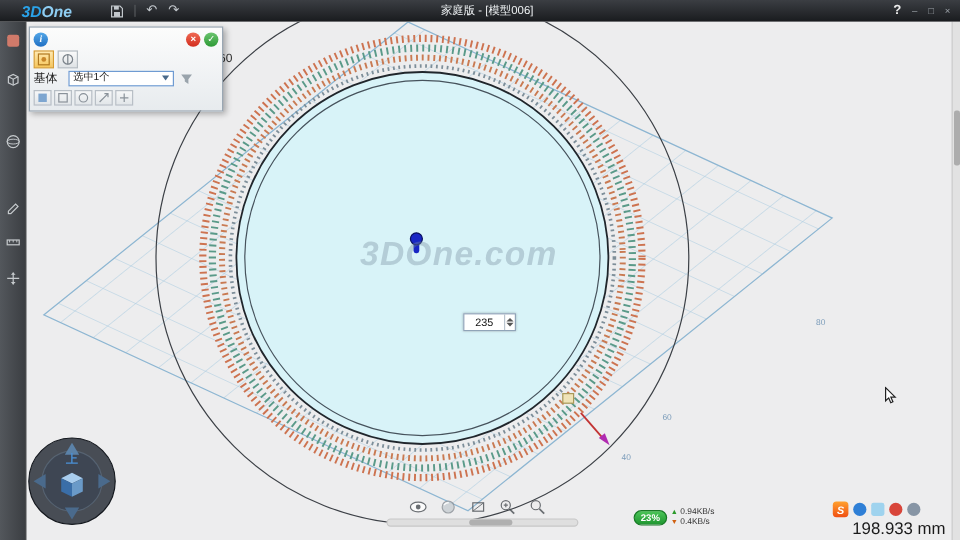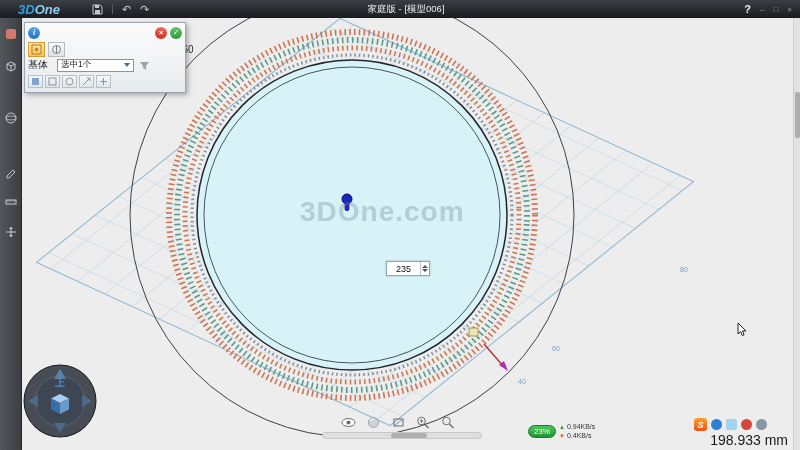--- a/index.html
+++ b/index.html
@@ -22,21 +22,21 @@
 
   
   .sidebar{position:absolute;left:0;top:18px;width:22px;height:432px;
     background:linear-gradient(90deg,#53575c,#3b3e42);border-right:1px solid #26282b;z-index:50}
   .side-icon{position:absolute;left:3px;width:16px;height:16px;display:flex;align-items:center;justify-content:center}
 
   
   .canvas{position:absolute;left:22px;top:18px;width:778px;height:432px;background:#ededee;overflow:hidden}
   .grid-svg,.model-svg{position:absolute;left:0;top:0}
   .angle-label{position:absolute;left:155px;top:26px;font-size:10px;color:#2b2b2b;z-index:5}
-  .watermark{position:absolute;left:278px;top:178px;font-weight:bold;font-size:28px;
+  .watermark{position:absolute;left:278px;top:178px;font-style:italic;font-weight:bold;font-size:28px;
     color:rgba(122,144,160,.38);letter-spacing:1px;z-index:4;pointer-events:none}
   .grid-label{position:absolute;font-size:7px;color:#7b9cba;z-index:3}
 
   
   .dim-box{position:absolute;left:364px;top:243px;width:44px;height:15px;background:#fff;border:1px solid #90a4b8;
     display:flex;align-items:stretch;box-shadow:0 0 2px rgba(0,0,0,.25);z-index:10}
   .dim-val{flex:1;font-size:9px;color:#111;display:flex;align-items:center;justify-content:center}
   .spinner{width:9px;border-left:1px solid #b9c4ce;display:flex;flex-direction:column;align-items:center;justify-content:center;gap:1px}
   .spinner i{display:block;width:0;height:0;border-left:3px solid transparent;border-right:3px solid transparent}
   .spinner .up{border-bottom:3px solid #555}
@@ -48,21 +48,21 @@
   .dlg-row{display:flex;align-items:center;height:16px;gap:3px}
   .circ{width:12px;height:12px;border-radius:50%;color:#fff;font-size:8px;line-height:12px;text-align:center;font-weight:bold;flex:0 0 auto}
   .circ.info{background:linear-gradient(#54a7e8,#1f6fc4);font-style:italic;font-family:"Liberation Serif",serif}
   .circ.cancel{background:linear-gradient(#f06a55,#d22d1e)}
   .circ.ok{background:linear-gradient(#6cc470,#2d9a35)}
   .flex1{flex:1}
   .tabbtn{width:17px;height:15px;border:1px solid #b5bcc2;background:linear-gradient(#fafafa,#dfe3e6);
     display:inline-flex;align-items:center;justify-content:center}
   .tabbtn.active{background:linear-gradient(#ffe9b0,#f6c65c);border-color:#d89c2e}
   .dlg-label{width:26px;font-size:10px;color:#222}
-  .combo{display:flex;align-items:center;width:77px;height:13px;background:#fff;border:1px solid #6f9bd2;
+  .combo{display:flex;align-items:center;width:88px;height:13px;background:#fff;border:1px solid #6f9bd2;
     font-size:8.5px;padding:0 3px;color:#222}
   .combo .caret{margin-left:auto;width:0;height:0;border-left:3px solid transparent;border-right:3px solid transparent;border-top:4px solid #4a6a8a}
   .tfield{display:flex;align-items:center;width:66px;height:13px;background:#fff;border:1px solid #6f9bd2;
     font-size:8.5px;padding:0 3px;color:#222}
   .mini-ic{width:14px;height:13px;display:inline-flex;align-items:center;justify-content:center}
   .dlg-foot{gap:2px;margin-top:1px;height:15px}
   .footbtn{width:15px;height:13px;border:1px solid #b8bfc6;background:linear-gradient(#f6f7f8,#e2e6e9);
     display:inline-flex;align-items:center;justify-content:center}
 
   
@@ -73,21 +73,21 @@
   .view-toolbar{position:absolute;left:318px;top:398px;display:flex;gap:9px;align-items:center;z-index:15}
   .view-btn{width:16px;height:13px;display:flex;align-items:center;justify-content:center;opacity:.8}
   .hscroll{position:absolute;left:300px;top:414px;width:160px;height:7px;background:#dfdfdf;border:1px solid #c8c8c8;border-radius:4px;z-index:15}
   .hscroll .thumb{position:absolute;left:68px;top:0;width:36px;height:5px;background:#b0b0b0;border-radius:3px}
   .vscroll{position:absolute;right:0;top:0;width:7px;height:432px;background:#e2e2e2;border-left:1px solid #cdcdcd;z-index:14}
   .vscroll .thumb{position:absolute;left:1px;top:74px;width:5px;height:46px;background:#adadad;border-radius:2px}
 
   
   .netmon{position:absolute;left:506px;top:405px;display:flex;align-items:center;gap:3px;z-index:20}
   .netbadge{min-width:28px;height:13px;border-radius:7px;background:linear-gradient(#4cc558,#1f9630);
-    border:1px solid #187a26;color:#fff;font-size:8px;font-weight:normal;display:flex;align-items:center;justify-content:center;padding:0 3px}
+    border:1px solid #187a26;color:#fff;font-size:8px;font-weight:bold;display:flex;align-items:center;justify-content:center;padding:0 3px}
   .netspeeds{display:flex;flex-direction:column;font-size:7px;line-height:7.5px;color:#333;white-space:nowrap}
   .netspeeds .ua{color:#2a9a2a;font-size:6px}
   .netspeeds .da{color:#d06010;font-size:6px}
   .tray{position:absolute;left:672px;top:400px;display:flex;align-items:center;gap:4px;z-index:20}
   .sogou{width:13px;height:13px;border-radius:3px;background:linear-gradient(#ffa02e,#f04f12);
     color:#fff;font-style:italic;font-weight:bold;font-size:9px;display:flex;align-items:center;justify-content:center}
   .tricon{width:11px;height:11px;border-radius:50%}
   .coord{position:absolute;right:12px;bottom:2px;font-size:14px;color:#1a1a1a;z-index:20}
 
   .cursor{position:absolute;left:715px;top:304px;z-index:30}

